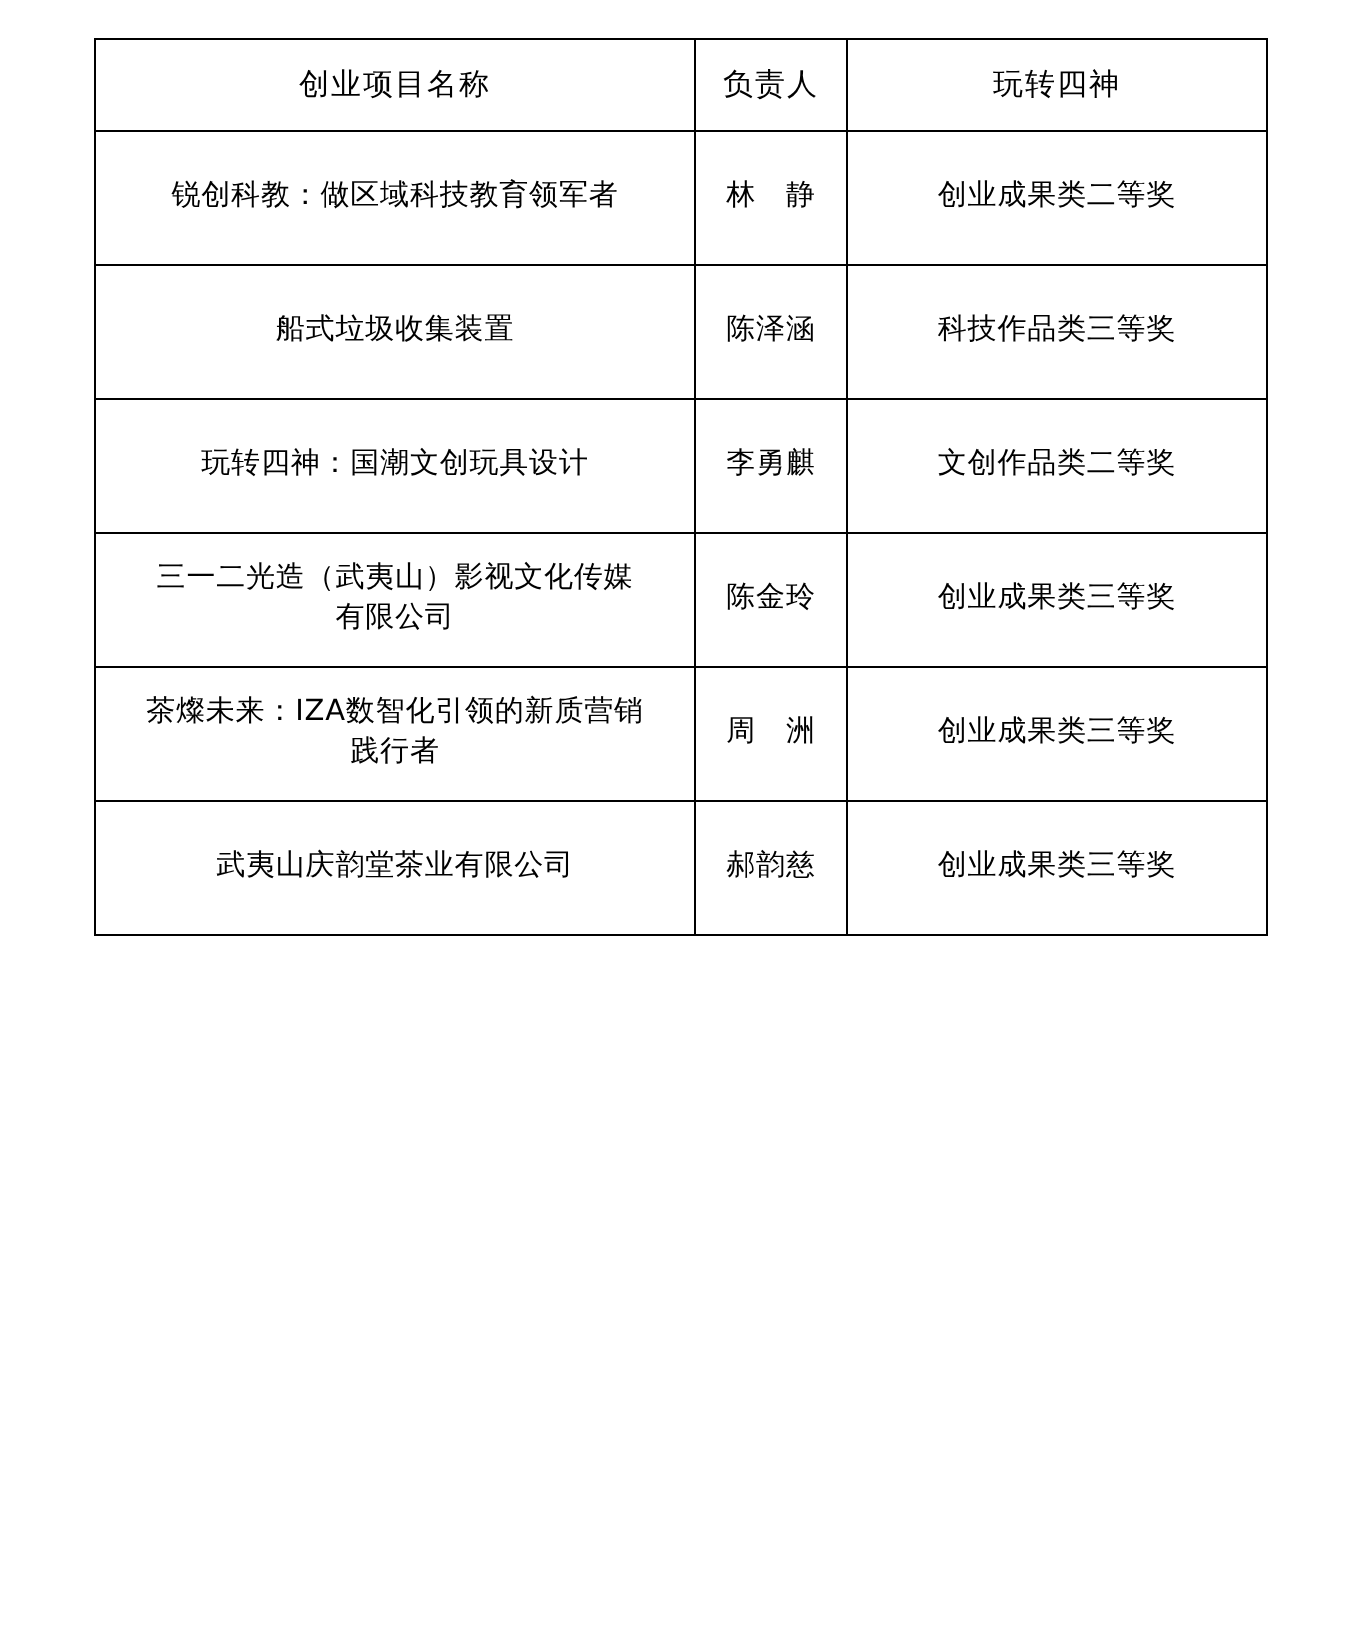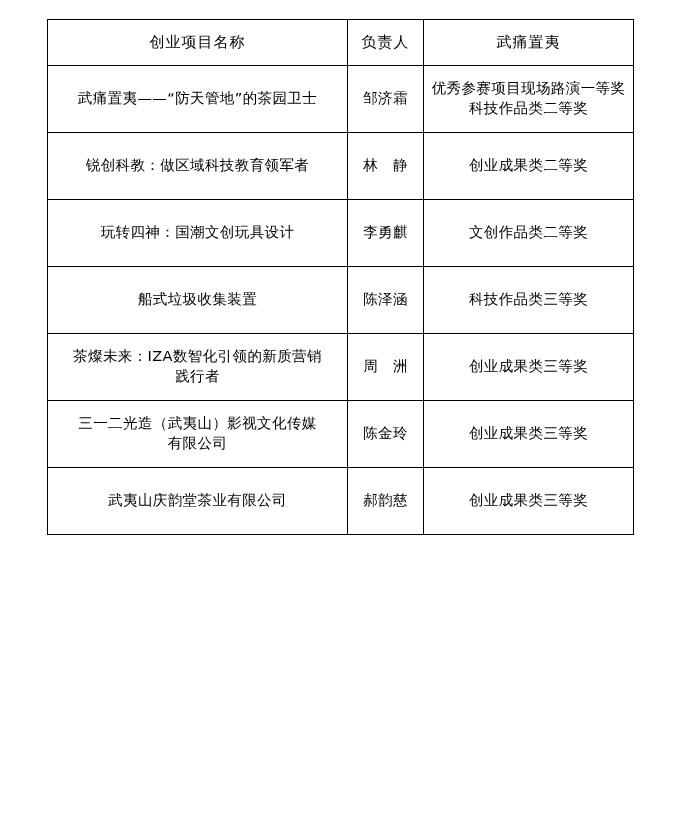--- a/index.html
+++ b/index.html
@@ -69,61 +69,53 @@
   <table class="award-table">
     <colgroup>
       <col class="c-name">
       <col class="c-lead">
       <col class="c-award">
     </colgroup>
     <thead>
       <tr>
         <th>创业项目名称</th>
         <th>负责人</th>
-        <th>武痛置夷</th>
+        <th>玩转四神</th>
       </tr>
     </thead>
     <tbody>
       <tr>
-        <td class="project">武痛置夷——“防天管地”的茶园卫士</td>
-        <td class="leader">邹济霜</td>
-        <td class="award">
-            <span class="two-line">优秀参赛项目现场路演一等奖</span>
-            <span class="two-line">科技作品类二等奖</span>
-          </td>
-      </tr>
-      <tr>
         <td class="project">锐创科教：做区域科技教育领军者</td>
         <td class="leader">林　静</td>
         <td class="award">创业成果类二等奖</td>
+      </tr>
+      <tr>
+        <td class="project">船式垃圾收集装置</td>
+        <td class="leader">陈泽涵</td>
+        <td class="award">科技作品类三等奖</td>
       </tr>
       <tr>
         <td class="project">玩转四神：国潮文创玩具设计</td>
         <td class="leader">李勇麒</td>
         <td class="award">文创作品类二等奖</td>
       </tr>
       <tr>
-        <td class="project">船式垃圾收集装置</td>
-        <td class="leader">陈泽涵</td>
-        <td class="award">科技作品类三等奖</td>
+        <td class="project">
+            <span class="two-line">三一二光造（武夷山）影视文化传媒</span>
+            <span class="two-line">有限公司</span>
+          </td>
+        <td class="leader">陈金玲</td>
+        <td class="award">创业成果类三等奖</td>
       </tr>
       <tr>
         <td class="project">
             <span class="two-line">茶燦未来：IZA数智化引领的新质营销</span>
             <span class="two-line">践行者</span>
           </td>
         <td class="leader">周　洲</td>
-        <td class="award">创业成果类三等奖</td>
-      </tr>
-      <tr>
-        <td class="project">
-            <span class="two-line">三一二光造（武夷山）影视文化传媒</span>
-            <span class="two-line">有限公司</span>
-          </td>
-        <td class="leader">陈金玲</td>
         <td class="award">创业成果类三等奖</td>
       </tr>
       <tr>
         <td class="project">武夷山庆韵堂茶业有限公司</td>
         <td class="leader">郝韵慈</td>
         <td class="award">创业成果类三等奖</td>
       </tr>
 
     </tbody>
   </table>

